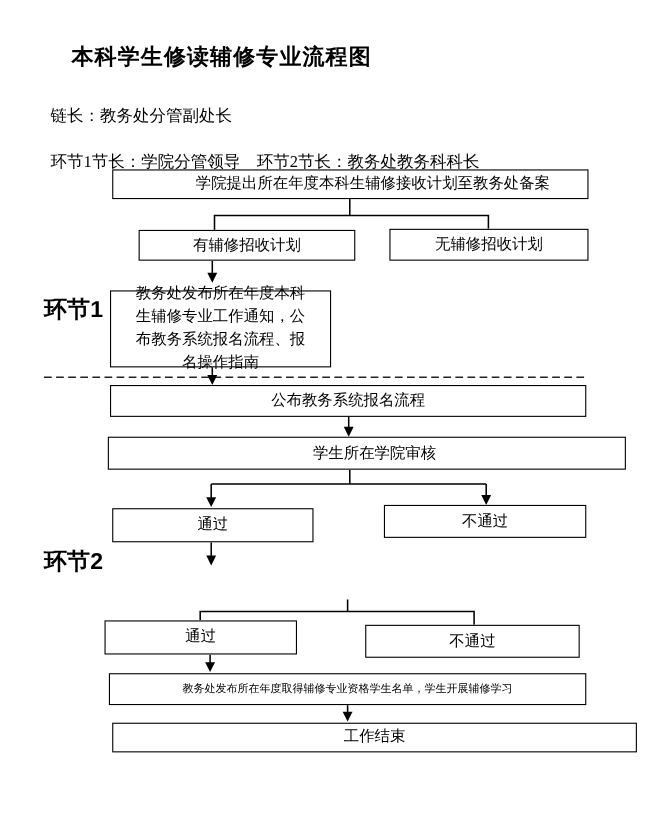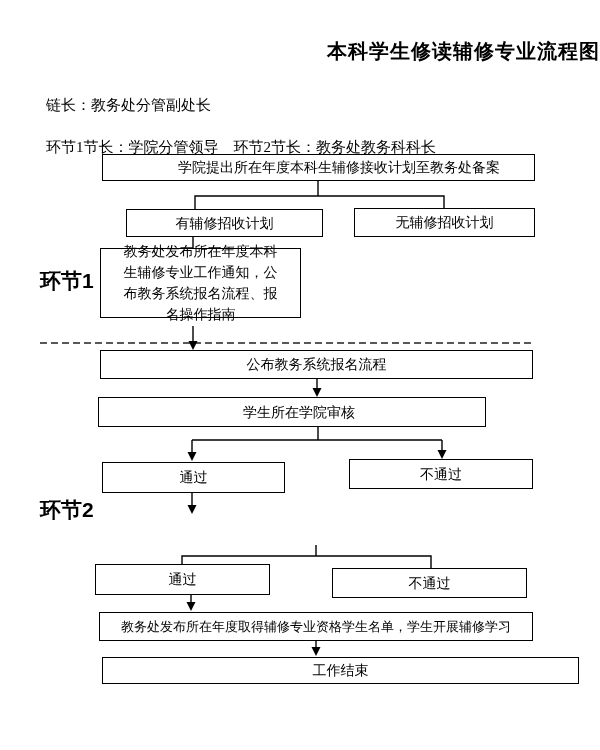--- a/index.html
+++ b/index.html
@@ -2,50 +2,50 @@
 <html><head>
 <meta charset="utf-8">
 <style>
   html,body{margin:0;padding:0;background:#fff;}
   #canvas{
     position:relative;width:600px;height:750px;background:#ffffff;
     font-family:"Liberation Serif","DejaVu Serif",serif;color:#000;overflow:hidden;
   }
   #connectors{position:absolute;left:0;top:0;width:600px;height:750px;z-index:1;}
   .title{
-    position:absolute;left:65px;top:38px;width:535px;text-align:right;
+    position:absolute;left:65px;top:38px;width:535px;text-align:left;
     font-size:20px;font-weight:700;letter-spacing:1px;z-index:2;
     font-family:"Liberation Sans","DejaVu Sans",sans-serif;
   }
   .hdr{position:absolute;left:46px;font-size:15px;z-index:2;white-space:pre;}
   .hdr1{top:96px;}
   .hdr2{top:138px;}
   .stage-label{
     position:absolute;left:40px;font-size:21px;font-weight:700;z-index:3;
     font-family:"Liberation Sans","DejaVu Sans",sans-serif;
   }
   .stage1{top:267px;}
   .stage2{top:496px;}
   .box{
     position:absolute;background:#fff;border:1.5px solid #000;z-index:2;
     display:flex;align-items:center;justify-content:center;text-align:center;
     font-size:14px;line-height:21px;box-sizing:border-box;
   }
   #n-plan   {left:102px;top:154px;width:433px;height:27px;padding-left:41px;}
   #n-has    {left:101px;top:209px;width:197px;height:28px;margin-left:25px;}
   #n-none   {left:354px;top:208px;width:181px;height:29px;}
-  #n-notice {left:100px;top:248px;width:201px;height:70px;padding:0 19px;}
+  #n-notice {left:100px;top:264px;width:201px;height:70px;padding:0 19px;}
   #n-signup {left:100px;top:350px;width:433px;height:29px;}
-  #n-college{left:98px; top:397px;width:388px;height:30px;padding-left:14px;}
+  #n-college{left:98px; top:397px;width:471px;height:30px;padding-left:14px;}
   #n-pass1  {left:102px;top:462px;width:183px;height:31px;}
   #n-fail1  {left:349px;top:459px;width:184px;height:30px;}
   #n-major  {left:98px; top:515px;width:435px;height:30px;}
   #n-pass2  {left:95px; top:564px;width:175px;height:31px;}
   #n-fail2  {left:332px;top:568px;width:195px;height:30px;}
-  #n-publish{left:99px; top:612px;width:434px;height:29px;font-size:13px;white-space:nowrap;}
+  #n-publish{left:99px; top:612px;width:434px;height:29px;font-size:10px;white-space:nowrap;}
   #n-end    {left:102px;top:657px;width:477px;height:27px;}
   .ln{stroke:#000;stroke-width:1.4;fill:none;}
   .ah{fill:#000;stroke:none;}
   .dash{stroke:#222;stroke-width:1.4;stroke-dasharray:7,4;}
 </style>
 </head>
 <body>
 
 <div id="canvas">
 

